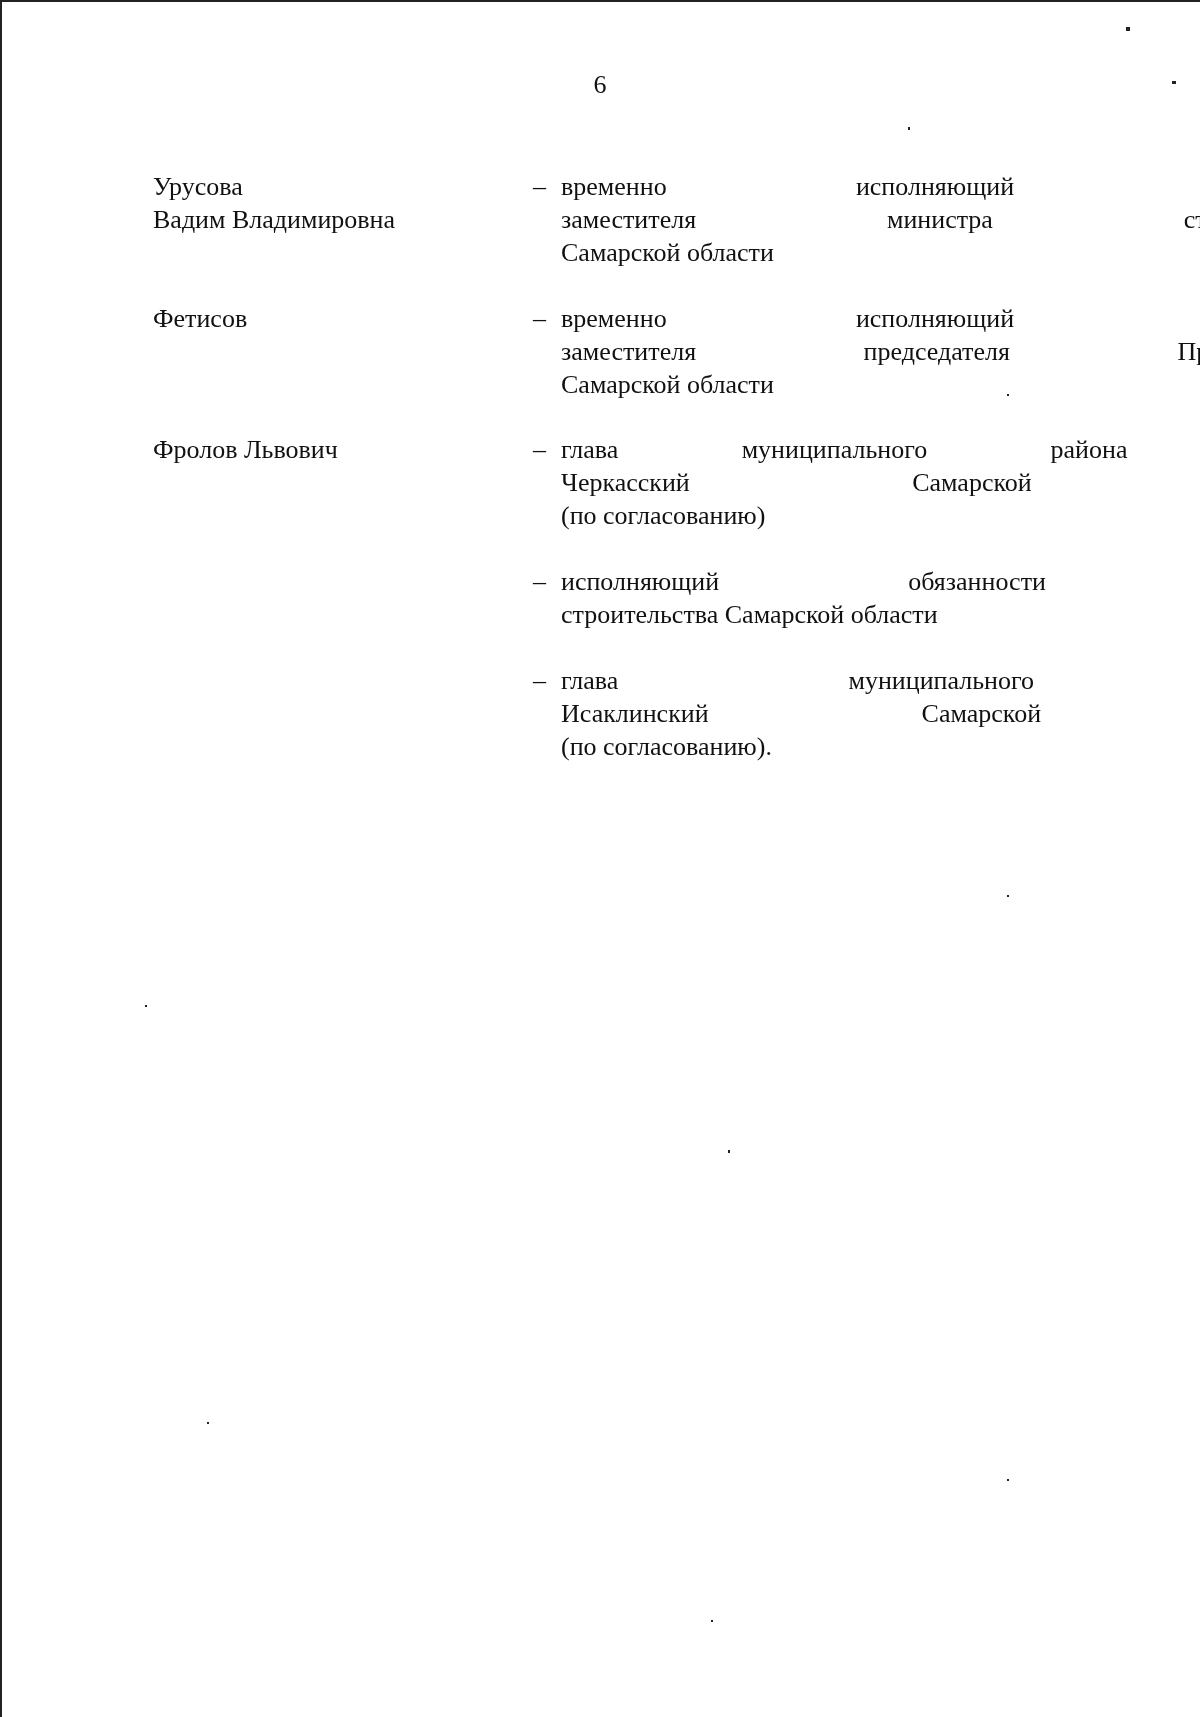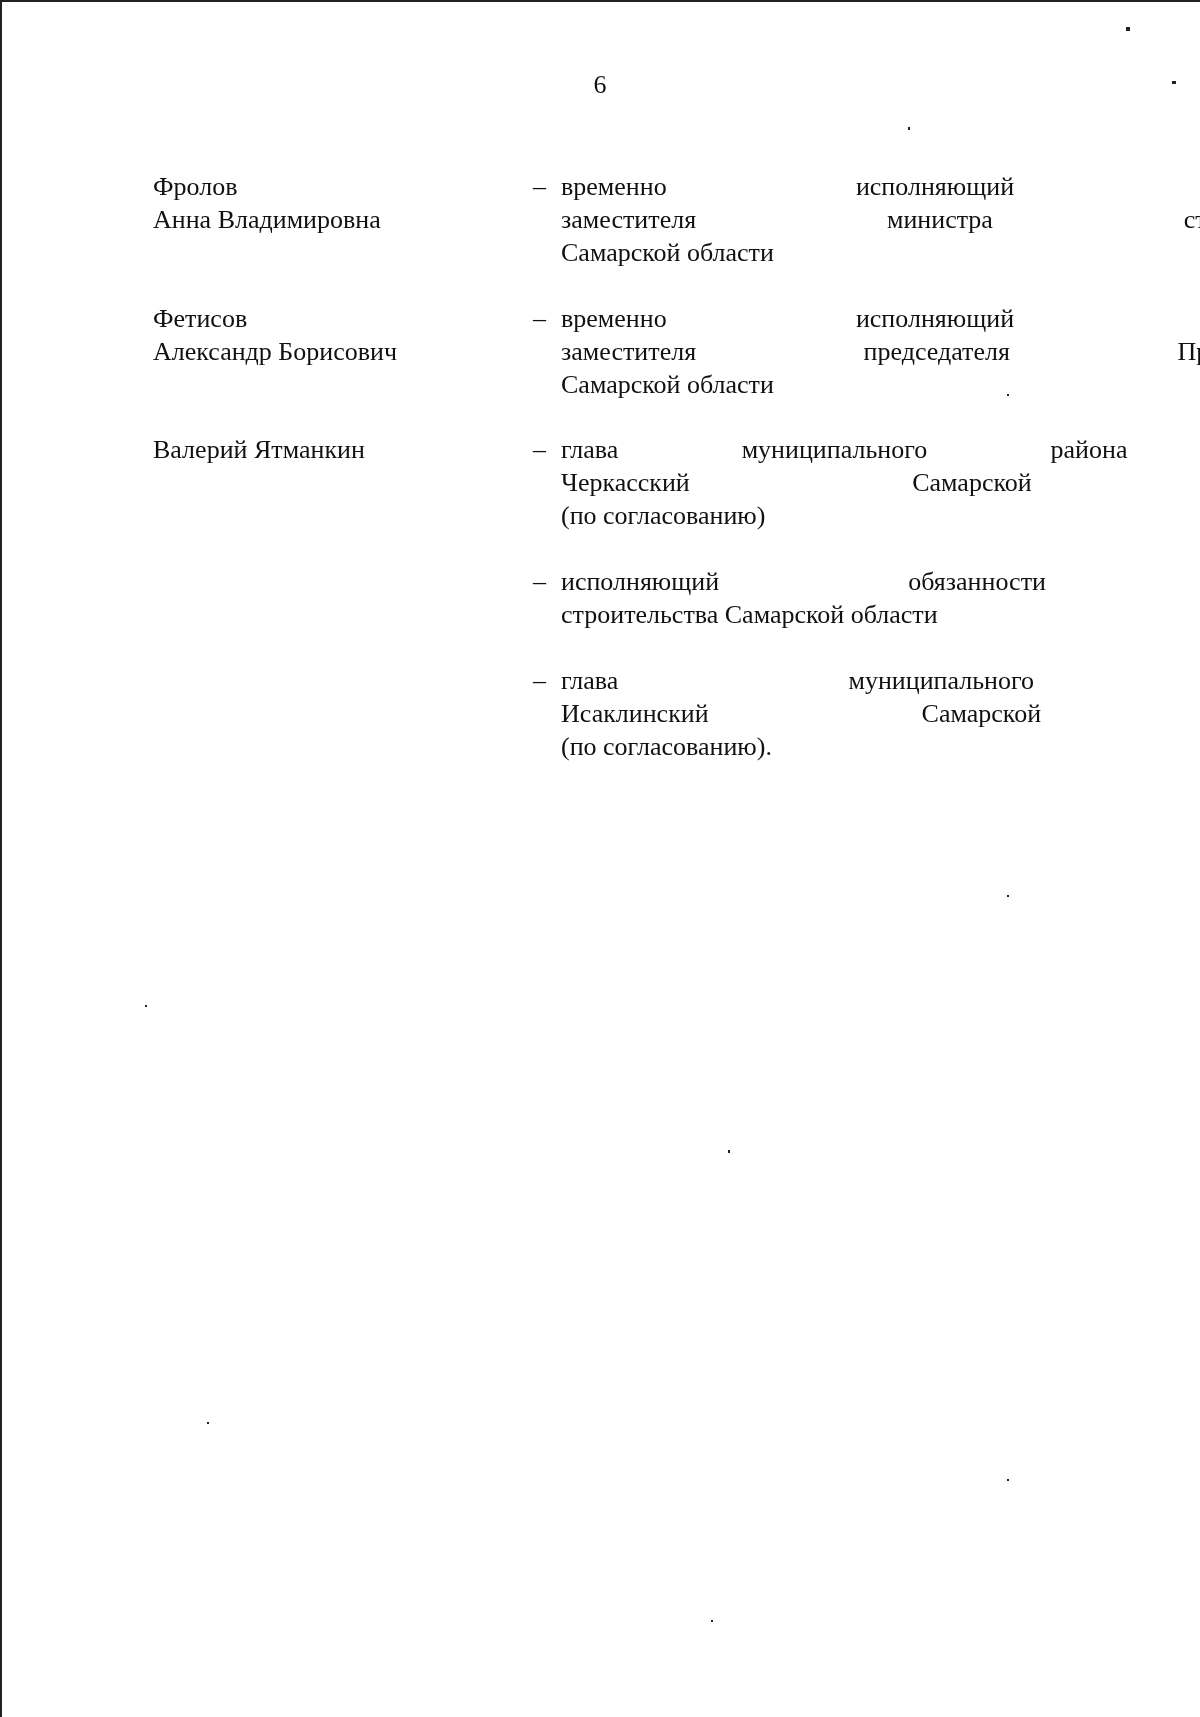--- a/index.html
+++ b/index.html
@@ -22,47 +22,46 @@
 </head>
 <body>
 
 <div class="border-top"></div>
 <div class="border-left"></div>
 
 <div class="page-num">6</div>
 
 <div class="entry" style="top:170px;">
   <div class="name">
-    <div>Фролов</div>
-    <div>Анна Владимировна</div>
+    <div>Урусова</div>
+    <div>Вадим Владимировна</div>
   </div>
   <div class="dash">–</div>
   <div class="role">
     <span class="line">временно исполняющий обязанности</span>
     <span class="line">заместителя министра строительства</span>
     <span class="line last">Самарской области</span>
   </div>
 </div>
 
 <div class="entry" style="top:302px;">
   <div class="name">
     <div>Фетисов</div>
-    <div>Александр Борисович</div>
   </div>
   <div class="dash">–</div>
   <div class="role">
     <span class="line">временно исполняющий обязанности</span>
     <span class="line">заместителя председателя Правительства</span>
     <span class="line last">Самарской области</span>
   </div>
 </div>
 
 <div class="entry" style="top:433px;">
   <div class="name">
-    <div>Валерий Ятманкин</div>
+    <div>Фролов Львович</div>
   </div>
   <div class="dash">–</div>
   <div class="role">
     <span class="line">глава муниципального района Кинель-</span>
     <span class="line">Черкасский Самарской области</span>
     <span class="line last">(по согласованию)</span>
   </div>
 </div>
 
 <div class="entry" style="top:565px;">

